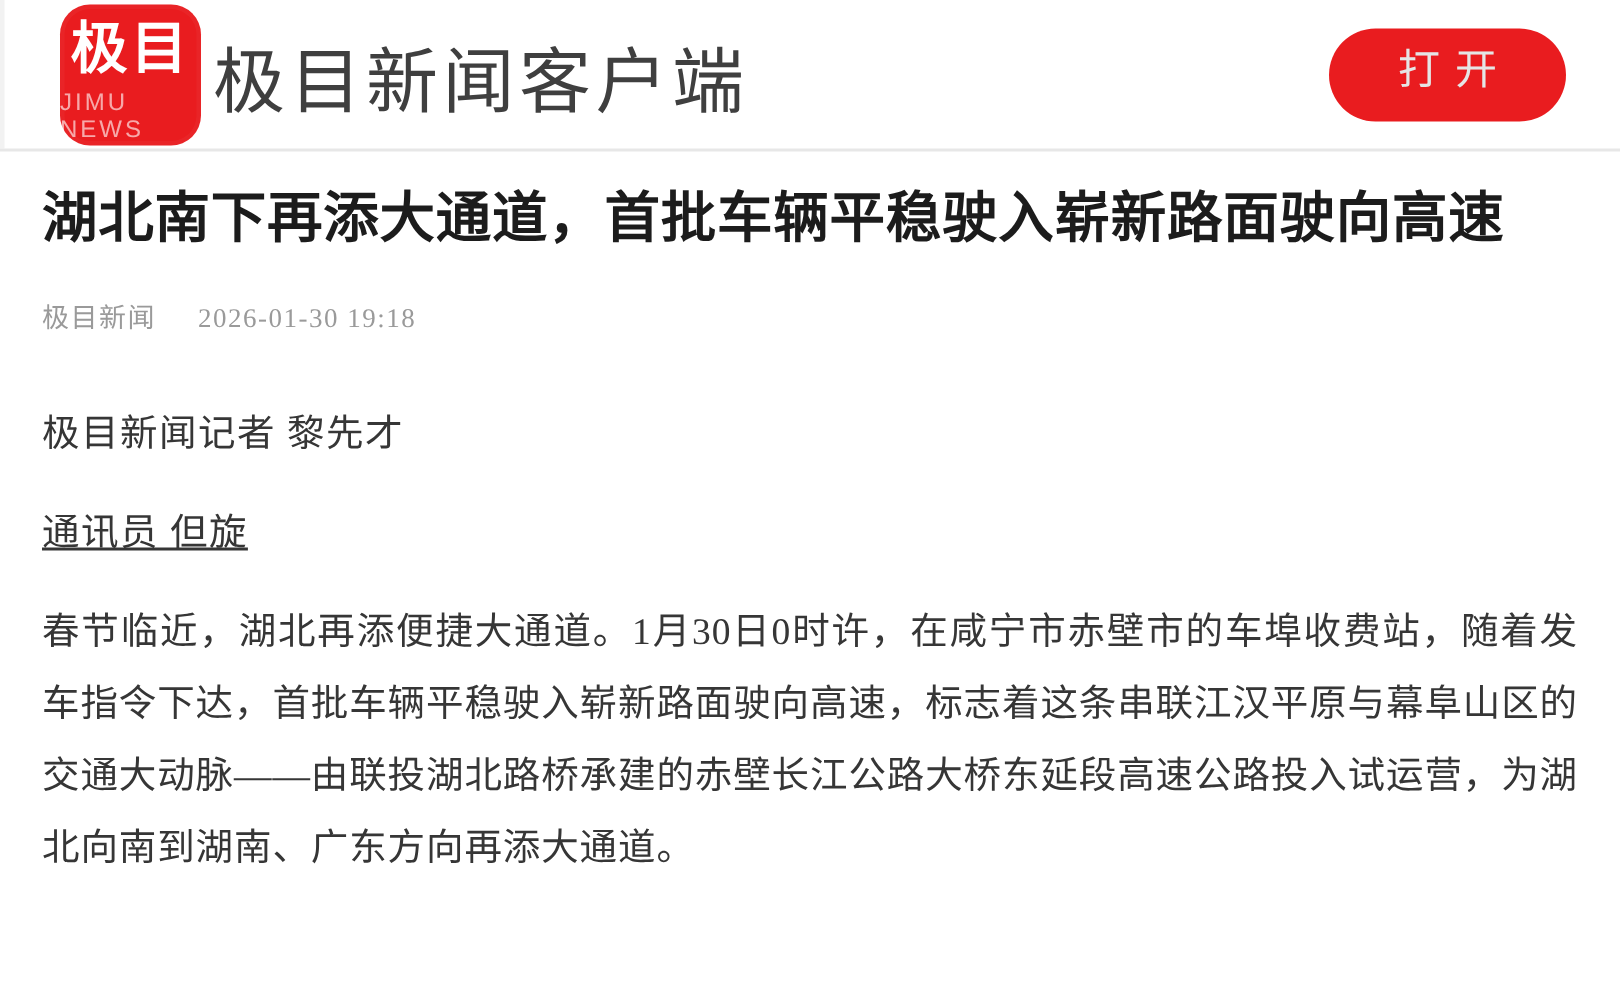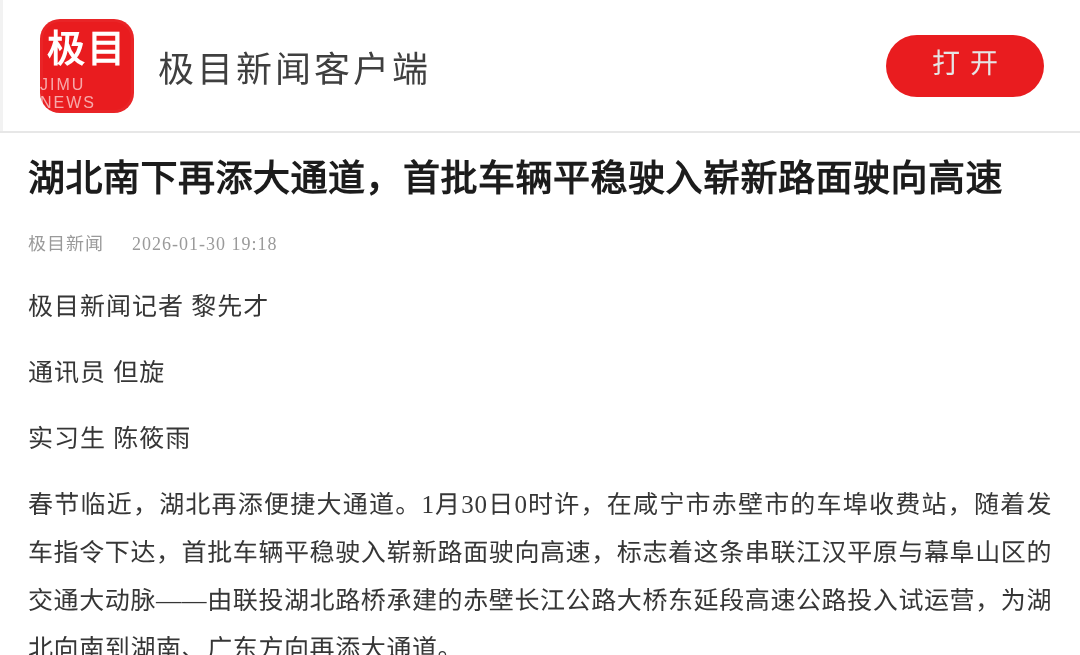--- a/index.html
+++ b/index.html
@@ -12,21 +12,21 @@
   }
   * { margin: 0; padding: 0; box-sizing: border-box; }
   html, body {
     width: 1080px; height: 655px;
     background: #ffffff;
     overflow: hidden;
     font-family: "Liberation Serif", "DejaVu Serif", serif;
   }
   
   .header {
-    height: 133px;
+    height: 101px;
     display: flex;
     align-items: center;
     padding: 0 36px 0 40px;
     border-bottom: 2px solid var(--color-separator);
     background: #ffffff;
     box-shadow: inset 3px 0 0 #f2f2f2;
   }
   .logo {
     width: 94px; height: 94px;
     background: var(--color-brand);
@@ -47,22 +47,22 @@
     margin-top: 10px;
   }
   .logo-en {
     color: rgba(255,255,255,0.62);
     font-size: 16px;
     font-family: "Liberation Sans", sans-serif;
     letter-spacing: 2px;
     margin-top: 6px;
   }
   .app-name {
-    margin-left: 24px;
-    font-size: 36px;
+    margin-left: 8px;
+    font-size: 48px;
     color: var(--color-header_text);
     letter-spacing: 3px;
     white-space: nowrap;
   }
   .open-btn {
     margin-left: auto;
     width: 158px; height: 62px;
     border: none;
     border-radius: 31px;
     background: var(--color-brand);
@@ -93,22 +93,22 @@
     color: var(--color-meta_text);
     letter-spacing: 1px;
   }
   .meta .timestamp { margin-left: 28px; }
   .byline {
     font-size: 25px;
     color: var(--color-body_text);
     line-height: 1;
     letter-spacing: 1px;
   }
-  .byline-1 { margin-top: 39px; }
-  .byline-2, .byline-3 { margin-top: 41px; }
+  .byline-1 { margin-top: 54px; }
+  .byline-2, .byline-3 { margin-top: 41px; text-decoration: underline; }
   .body-text {
     margin-top: 30px;
     font-size: 25px;
     line-height: 48px;
     color: var(--color-body_text);
     text-align: justify;
     letter-spacing: 0.6px;
   }
 </style>
 </head>
@@ -123,15 +123,14 @@
   <button class="open-btn">打开</button>
 </header>
 
 <main class="article">
   <h1 class="title">湖北南下再添大通道，首批车辆平稳驶入崭新路面驶向高速</h1>
   <div class="meta">
     <span class="source">极目新闻</span><span class="timestamp">2026-01-30 19:18</span>
   </div>
   <p class="byline byline-1">极目新闻记者 黎先才</p>
   <p class="byline byline-2">通讯员 但旋</p>
-  <p class="byline byline-3">实习生 陈筱雨</p>
   <p class="body-text">春节临近，湖北再添便捷大通道。1月30日0时许，在咸宁市赤壁市的车埠收费站，随着发车指令下达，首批车辆平稳驶入崭新路面驶向高速，标志着这条串联江汉平原与幕阜山区的交通大动脉——由联投湖北路桥承建的赤壁长江公路大桥东延段高速公路投入试运营，为湖北向南到湖南、广东方向再添大通道。</p>
 </main>
 
 </body></html>

